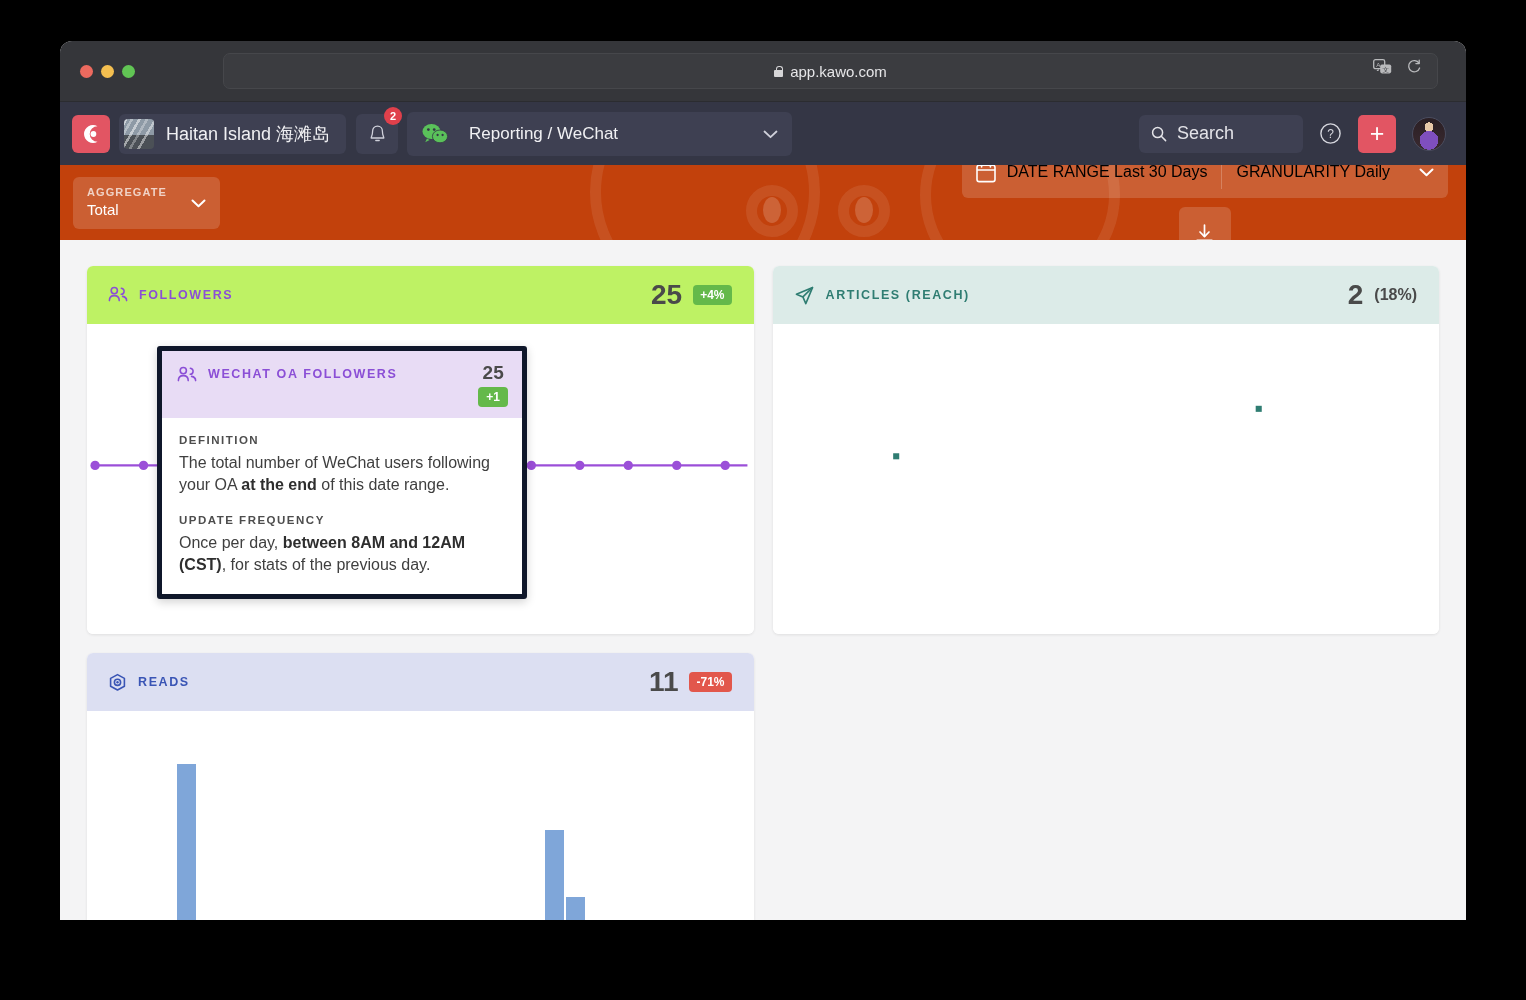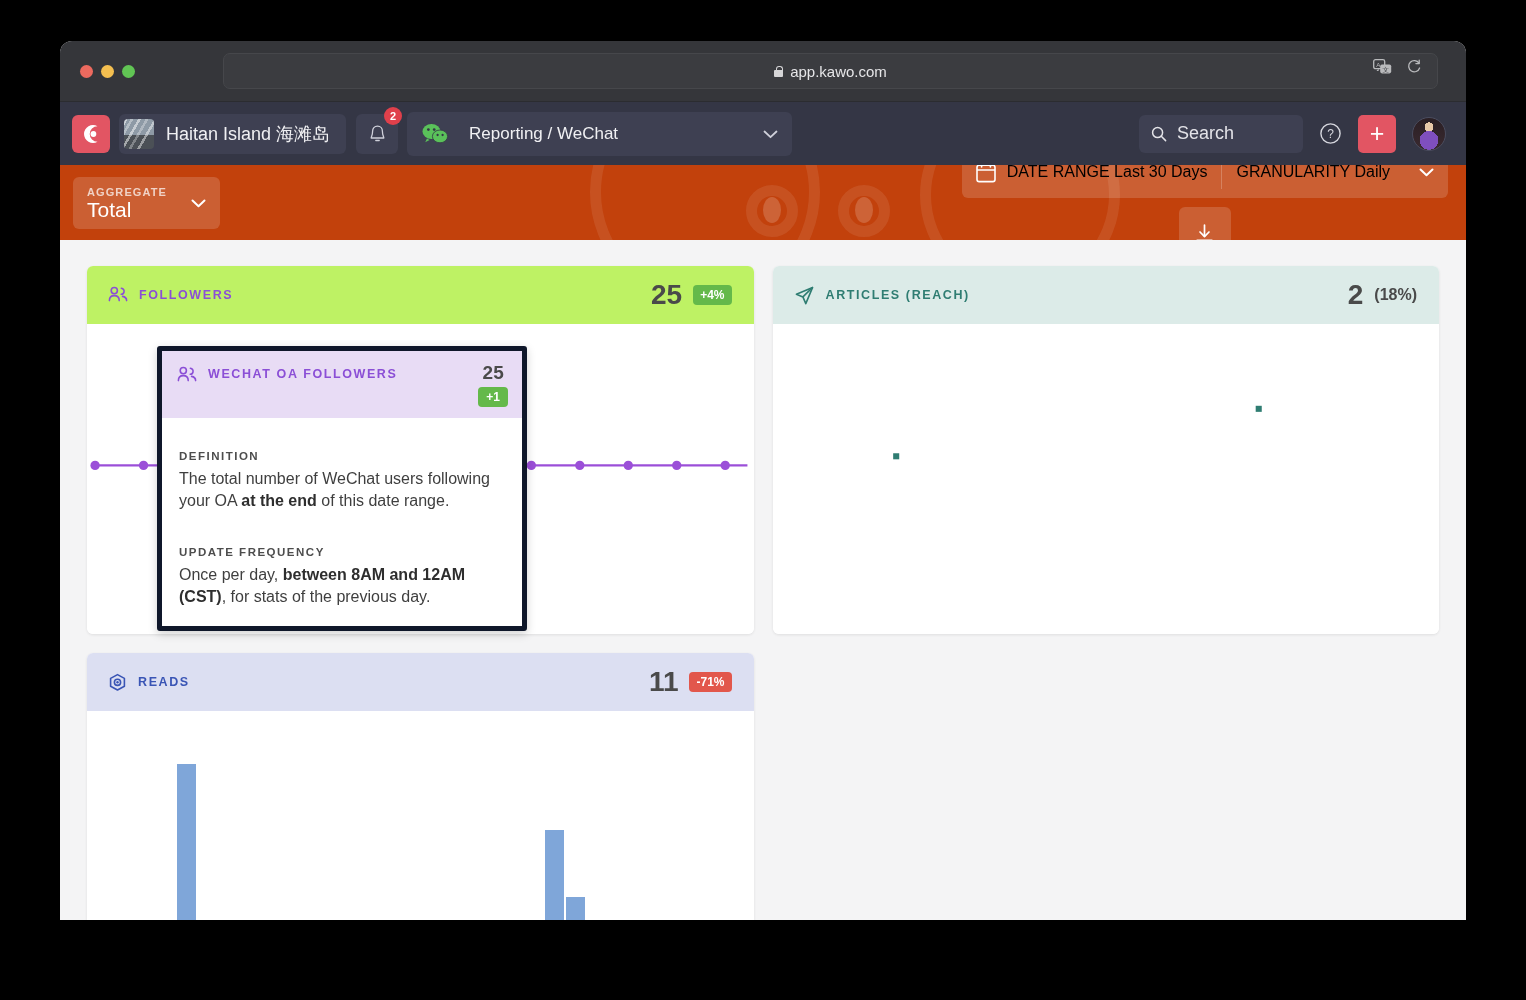--- a/index.html
+++ b/index.html
@@ -191,21 +191,21 @@
     padding: 0 14px;
     gap: 12px;
     cursor: pointer;
   }
   .gbtn .col { display: flex; flex-direction: column; justify-content: center; }
   .gbtn .lbl {
     font-size: 11px; letter-spacing: 1.1px; font-weight: bold;
     color: rgba(255,255,255,.72); text-transform: uppercase;
     line-height: 15px;
   }
-  .gbtn .val { font-size: 21px; color: #fff; line-height: 20px; }
+  .gbtn .val { font-size: 15px; color: #fff; line-height: 20px; }
 
   .aggregate { margin-left: 13px; width: 147px; justify-content: space-between; }
   .toolbarright {
     margin-left: auto; margin-right: 18px;
     display: flex; align-items: center; gap: 9px; flex-direction: column;
   }
   .drgroup {
     background: rgba(255,255,255,.16);
     border-radius: 6px; height: 52px;
     display: flex; align-items: center;
@@ -311,21 +311,20 @@
     background: #64b94a; color: #fff;
     font-size: 12px; font-weight: bold;
     border-radius: 4px; padding: 3px 8px;
     margin-top: 3px;
   }
   .tt-body { padding: 16px 17px 18px 17px; }
   .tt-sec {
     font-size: 11.5px; letter-spacing: 1.5px; font-weight: bold;
     color: #4d4d4d; text-transform: uppercase;
     margin-bottom: 6px;
-    margin-top: 16px;
   }
   .tt-p {
     font-size: 16px; color: #3f3f3f; line-height: 22px;
   }
   .tt-p b { font-weight: bold; color: #2e2e2e; }
   .tt-gap { height: 18px; }
 </style>
 </head>
 <body>
 

